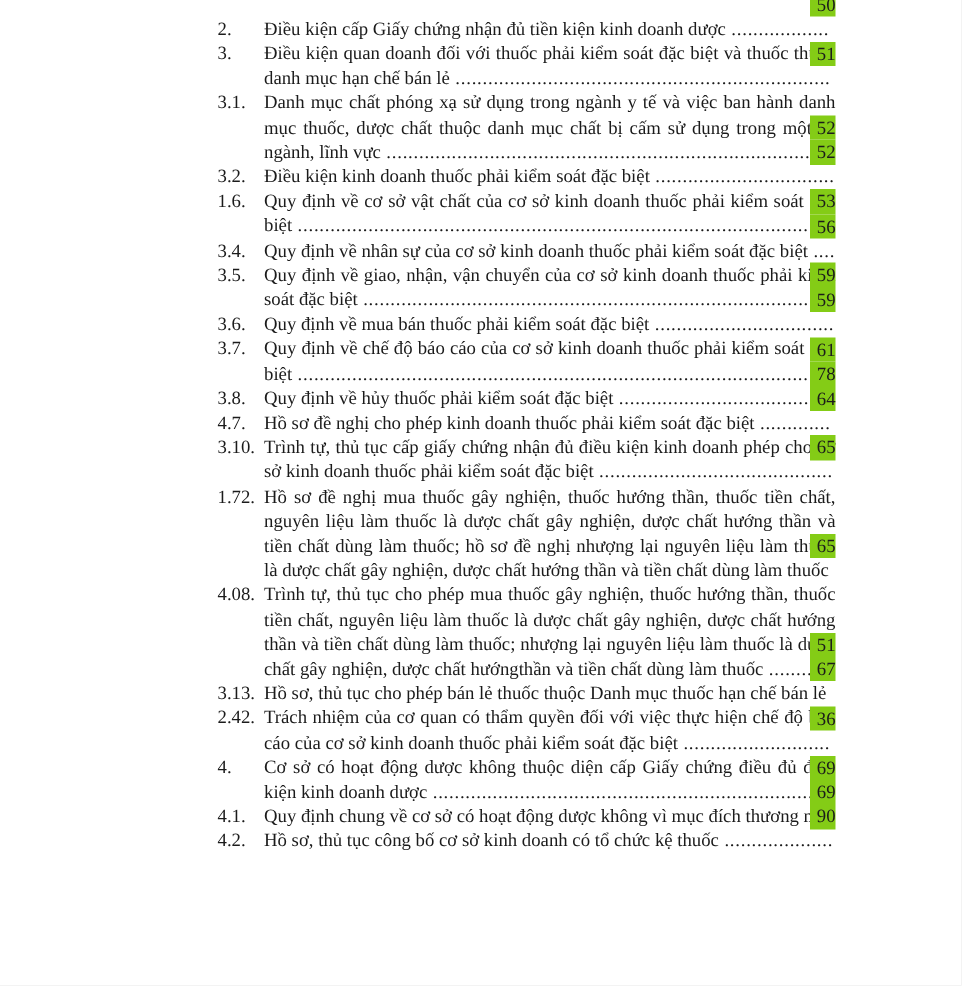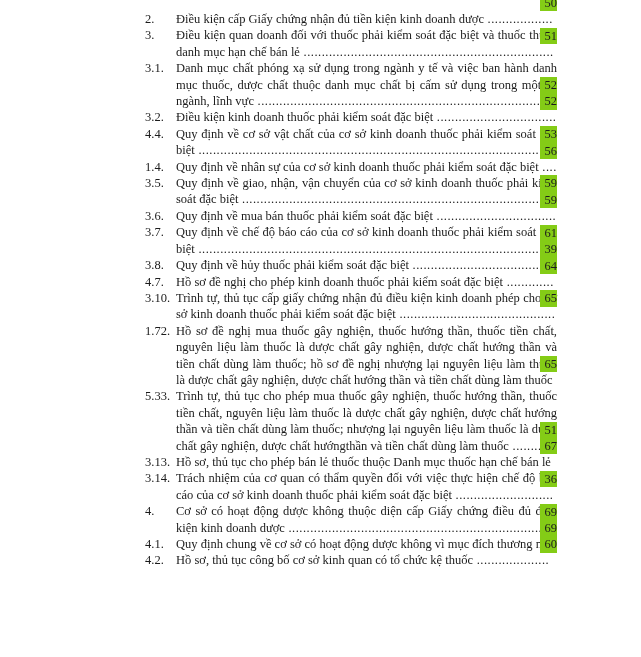--- a/index.html
+++ b/index.html
@@ -80,29 +80,29 @@
 
   <div class="entry">
     <span class="num">3.2.</span>
     <span class="content">
       <span class="title">Điều kiện kinh doanh thuốc phải kiểm soát đặc biệt</span><span class="dots"> .................................</span>
       <span class="page-num">52</span>
     </span>
   </div>
 
   <div class="entry">
-    <span class="num">4.4.</span>
+    <span class="num">1.6.</span>
     <span class="content">
       <span class="title">Quy định về cơ sở vật chất của cơ sở kinh doanh thuốc phải kiểm soát đặc biệt</span><span class="dots"> ..................................................................................................</span>
       <span class="page-num">53</span>
     </span>
   </div>
 
   <div class="entry">
-    <span class="num">1.4.</span>
+    <span class="num">3.4.</span>
     <span class="content">
       <span class="title">Quy định về nhân sự của cơ sở kinh doanh thuốc phải kiểm soát đặc biệt</span><span class="dots"> ....</span>
       <span class="page-num">56</span>
     </span>
   </div>
 
   <div class="entry">
     <span class="num">3.5.</span>
     <span class="content">
       <span class="title">Quy định về giao, nhận, vận chuyển của cơ sở kinh doanh thuốc phải kiểm soát đặc biệt</span><span class="dots"> ......................................................................................</span>
@@ -123,21 +123,21 @@
     <span class="content">
       <span class="title">Quy định về chế độ báo cáo của cơ sở kinh doanh thuốc phải kiểm soát đặc biệt</span><span class="dots"> ..................................................................................................</span>
       <span class="page-num">61</span>
     </span>
   </div>
 
   <div class="entry">
     <span class="num">3.8.</span>
     <span class="content">
       <span class="title">Quy định về hủy thuốc phải kiểm soát đặc biệt</span><span class="dots"> .......................................</span>
-      <span class="page-num">39</span>
+      <span class="page-num">78</span>
     </span>
   </div>
 
   <div class="entry">
     <span class="num">4.7.</span>
     <span class="content">
       <span class="title">Hồ sơ đề nghị cho phép kinh doanh thuốc phải kiểm soát đặc biệt</span><span class="dots"> .............</span>
       <span class="page-num">64</span>
     </span>
   </div>
@@ -152,37 +152,37 @@
 
   <div class="entry">
     <span class="num">1.72.</span>
     <span class="content">
       <span class="title">Hồ sơ đề nghị mua thuốc gây nghiện, thuốc hướng thần, thuốc tiền chất, nguyên liệu làm thuốc là dược chất gây nghiện, dược chất hướng thần và tiền chất dùng làm thuốc; hồ sơ đề nghị nhượng lại nguyên liệu làm thuốc là dược chất gây nghiện, dược chất hướng thần và tiền chất dùng làm thuốc</span><span class="dots"></span>
       <span class="page-num">65</span>
     </span>
   </div>
 
   <div class="entry">
-    <span class="num">5.33.</span>
+    <span class="num">4.08.</span>
     <span class="content">
       <span class="title">Trình tự, thủ tục cho phép mua thuốc gây nghiện, thuốc hướng thần, thuốc tiền chất, nguyên liệu làm thuốc là dược chất gây nghiện, dược chất hướng thần và tiền chất dùng làm thuốc; nhượng lại nguyên liệu làm thuốc là dược chất gây nghiện, dược chất hướngthần và tiền chất dùng làm thuốc</span><span class="dots"> ............</span>
       <span class="page-num">51</span>
     </span>
   </div>
 
   <div class="entry">
     <span class="num">3.13.</span>
     <span class="content">
       <span class="title">Hồ sơ, thủ tục cho phép bán lẻ thuốc thuộc Danh mục thuốc hạn chế bán lẻ</span><span class="dots"></span>
       <span class="page-num">67</span>
     </span>
   </div>
 
   <div class="entry">
-    <span class="num">3.14.</span>
+    <span class="num">2.42.</span>
     <span class="content">
       <span class="title">Trách nhiệm của cơ quan có thẩm quyền đối với việc thực hiện chế độ báo cáo của cơ sở kinh doanh thuốc phải kiểm soát đặc biệt</span><span class="dots"> ...........................</span>
       <span class="page-num">36</span>
     </span>
   </div>
 
   <div class="entry">
     <span class="num">4.</span>
     <span class="content">
       <span class="title">Cơ sở có hoạt động dược không thuộc diện cấp Giấy chứng điều đủ điều kiện kinh doanh dược</span><span class="dots"> ..........................................................................</span>
@@ -194,18 +194,18 @@
     <span class="num">4.1.</span>
     <span class="content">
       <span class="title">Quy định chung về cơ sở có hoạt động dược không vì mục đích thương mại</span><span class="dots"></span>
       <span class="page-num">69</span>
     </span>
   </div>
 
   <div class="entry">
     <span class="num">4.2.</span>
     <span class="content">
-      <span class="title">Hồ sơ, thủ tục công bố cơ sở kinh quan có tổ chức kệ thuốc</span><span class="dots"> ....................</span>
-      <span class="page-num">60</span>
+      <span class="title">Hồ sơ, thủ tục công bố cơ sở kinh doanh có tổ chức kệ thuốc</span><span class="dots"> ....................</span>
+      <span class="page-num">90</span>
     </span>
   </div>
 </div>
 </div>
 
 </body></html>

